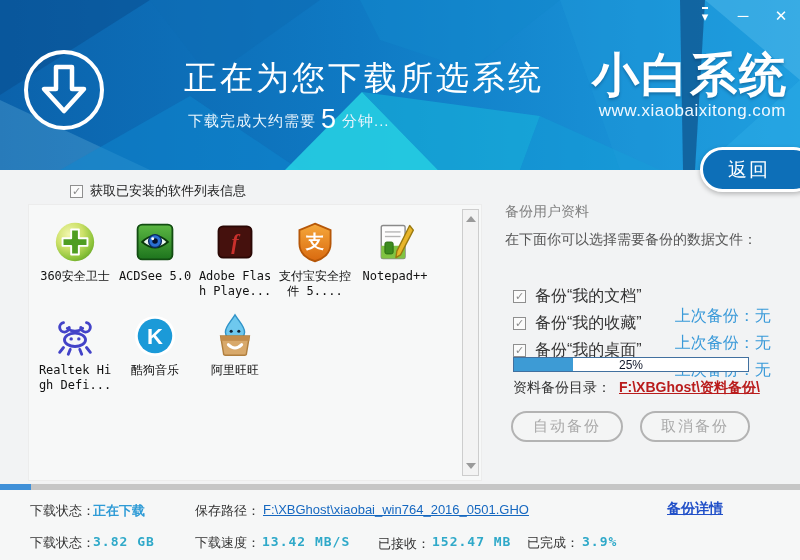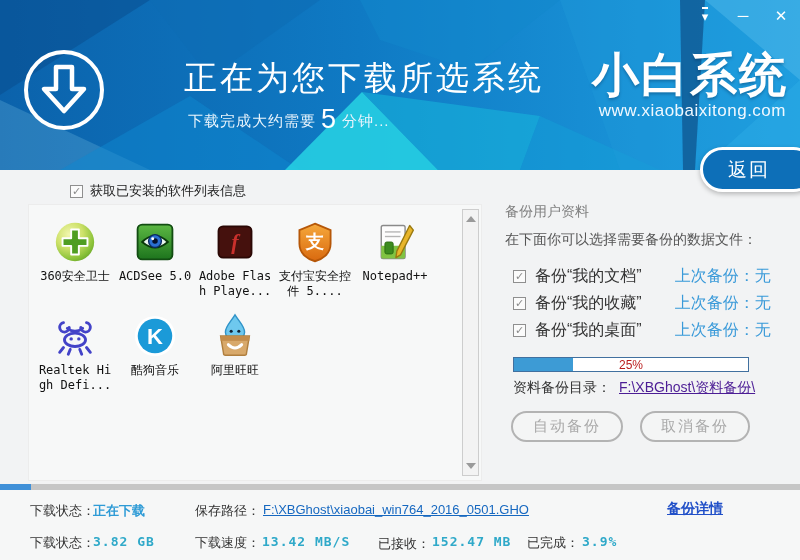--- a/index.html
+++ b/index.html
@@ -36,26 +36,26 @@
 
   .scrollbar { position:absolute; right:2px; top:4px; width:17px; height:267px; background:#f3f3f3; border:1px solid #cdcdcd; }
   .scroll-arrow { position:absolute; left:3px; width:0; height:0; border-left:5px solid transparent; border-right:5px solid transparent; cursor:pointer; }
   .scroll-up { top:6px; border-bottom:6px solid #9a9a9a; }
   .scroll-down { bottom:6px; border-top:6px solid #9a9a9a; }
 
   
   .bk-title { position:absolute; left:505px; top:203px; font-size:14px; color:#808080; }
   .bk-sub { position:absolute; left:505px; top:231px; font-size:14px; color:#555; }
   .bk-item { position:absolute; left:513px; display:flex; align-items:center; gap:9px; font-size:16px; color:#333; }
-  .bk-item .last { color:#3a9ad9; margin-left:24px; }
+  .bk-item .last { color:#3a9ad9; margin-left:24px;margin-top:40px; }
   .bk-progress { position:absolute; left:513px; top:357px; width:236px; height:15px; border:1px solid #41709f; background:#fff; }
   .bk-progress .fill { height:100%; background:#3d9bd5; }
-  .bk-progress .ptext { position:absolute; left:0; top:0; width:100%; text-align:center; font-size:12px; line-height:15px; color:#b91c1c; }
+  .bk-progress .ptext { position:absolute; left:0; top:0; width:100%; text-align:center; font-size:12px; line-height:15px; color:#0f172a; }
   .bk-dir { position:absolute; left:513px; top:379px; font-size:14px; color:#333; }
-  .bk-dir a { color:#4c1d95; margin-left:8px; cursor:pointer; text-decoration:underline; }
+  .bk-dir a { color:#b91c1c; margin-left:8px; cursor:pointer; text-decoration:underline;font-weight:bold; }
   .pill-btn { position:absolute; top:411px; height:31px; border:2px solid #b3b3b3; border-radius:17px; background:#f4f5f5; color:#a9a9a9; font-size:15px; letter-spacing:2px; display:flex; align-items:center; justify-content:center; cursor:pointer; }
   .pill-auto { left:511px; width:112px; }
   .pill-cancel { left:640px; width:110px; }
 
   
   .overall { position:absolute; left:0; top:484px; width:800px; height:6px; background:#c6c6c6; }
   .overall .fill { height:100%; background:#4090d8; }
   .statusbar { position:absolute; left:0; top:490px; width:800px; height:70px; background:#f6f7f7; }
   .statusbar span, .statusbar a { position:absolute; font-size:13px; white-space:nowrap; }
   .sb-label { color:#333; }

